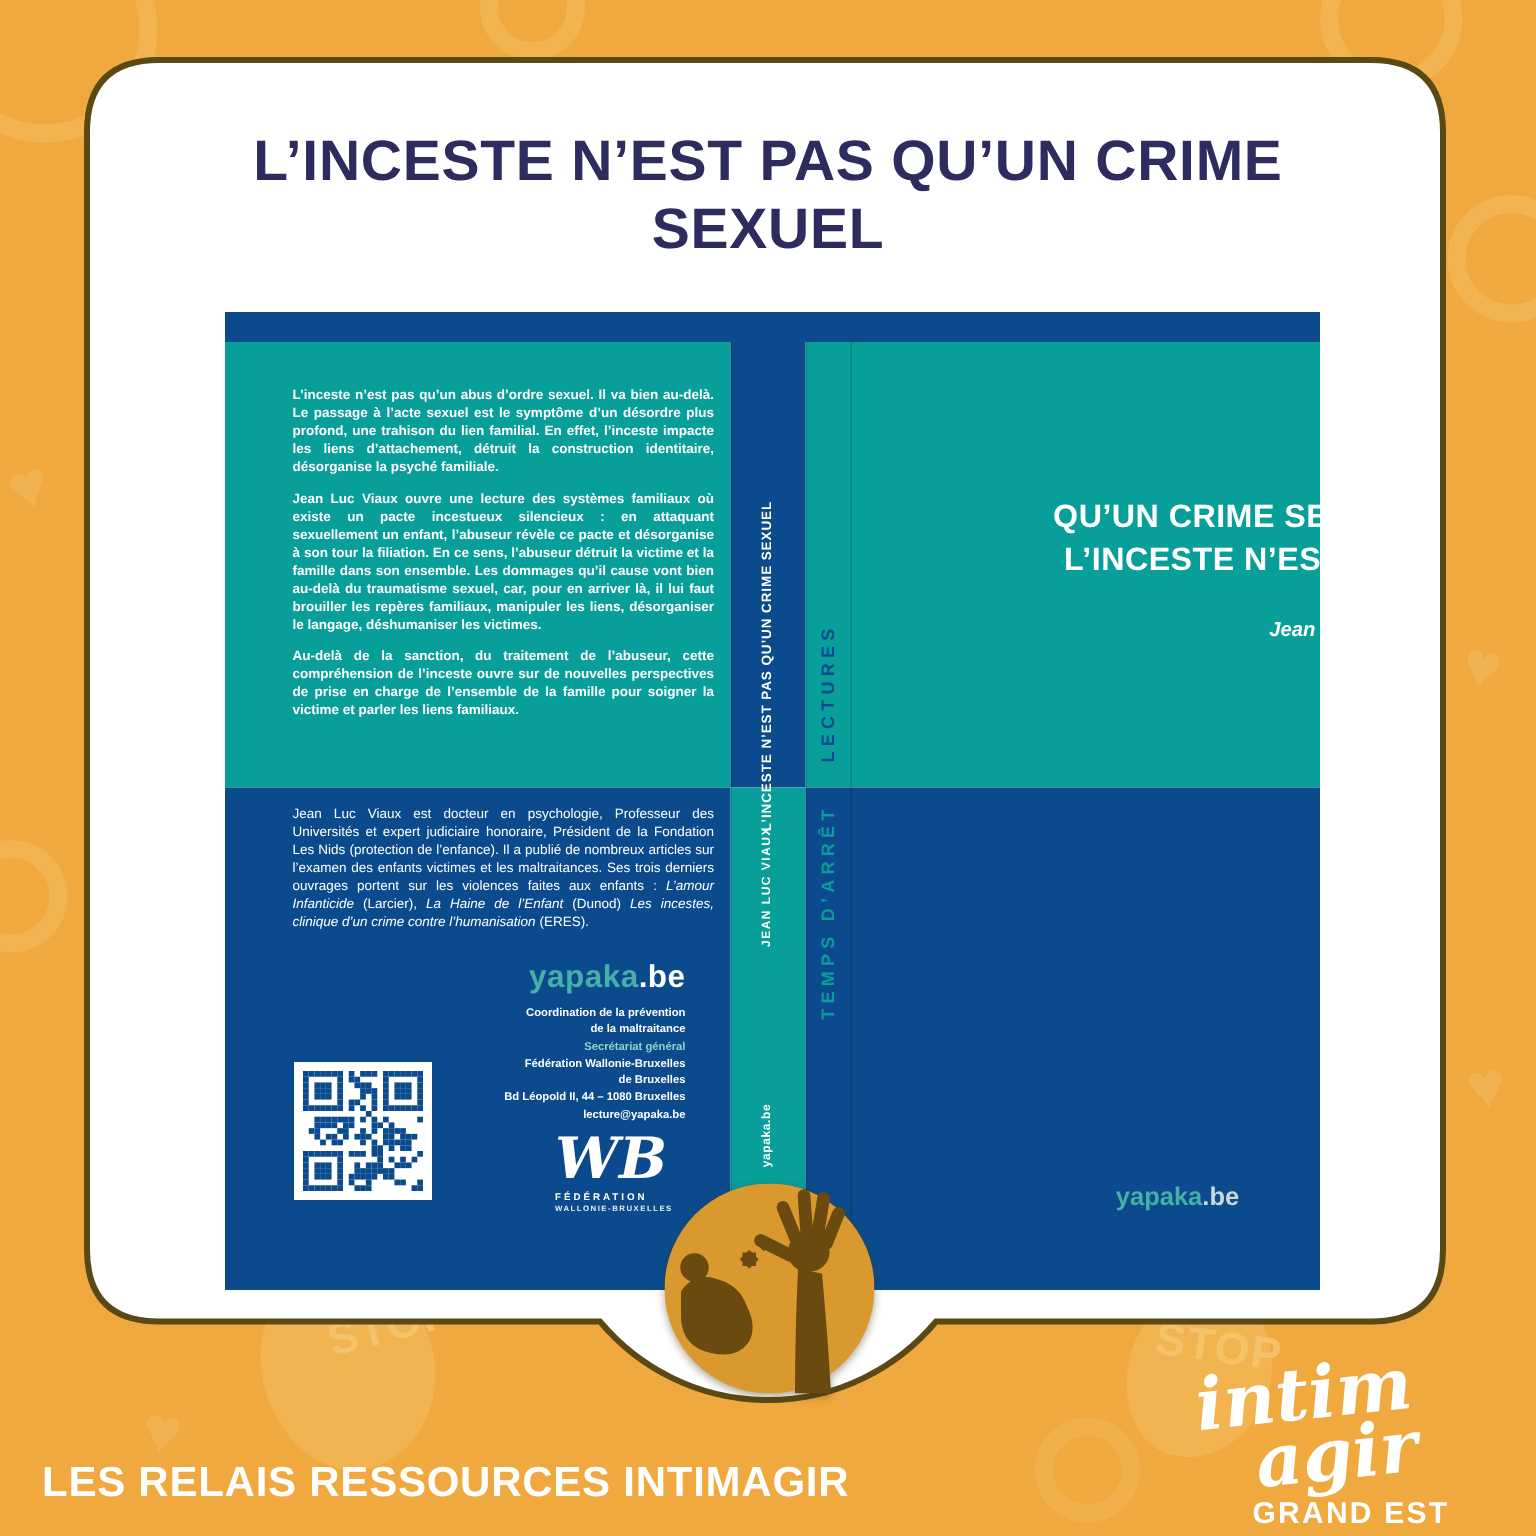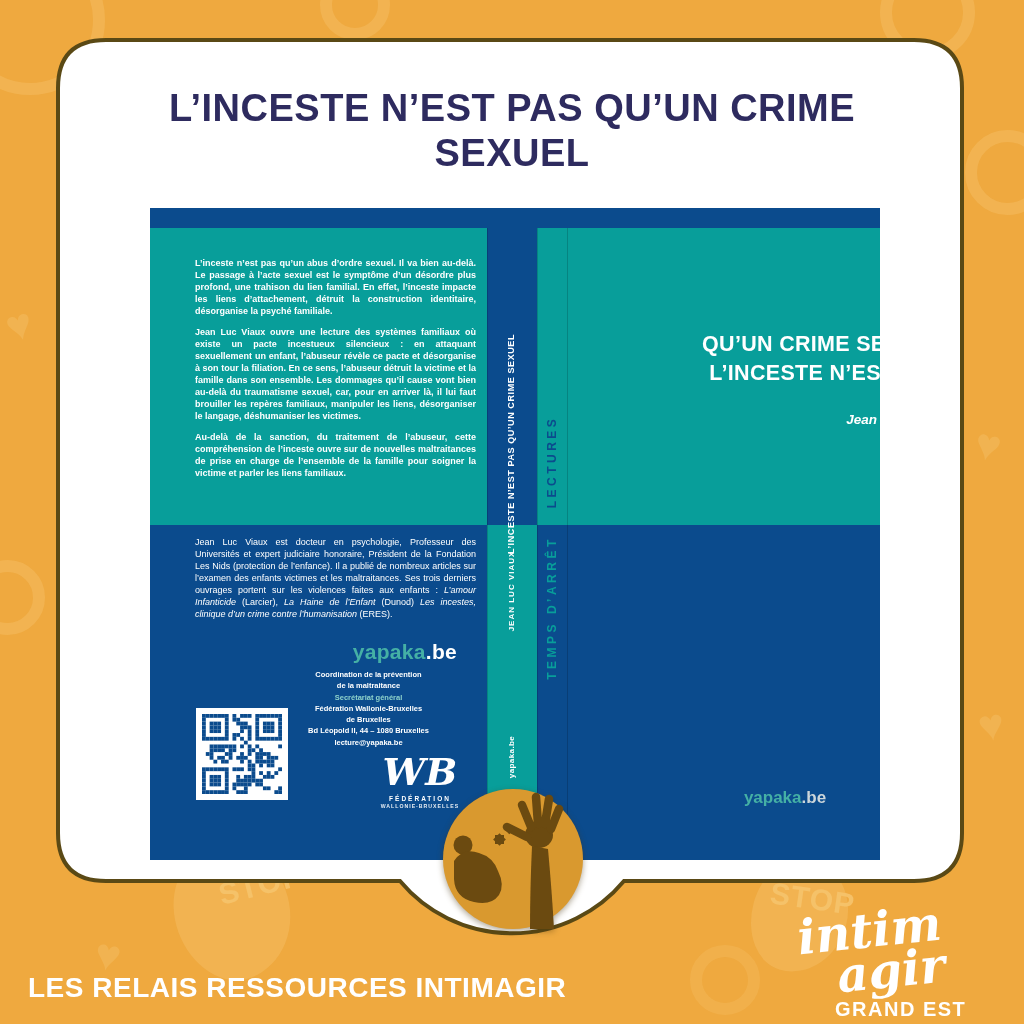--- a/index.html
+++ b/index.html
@@ -35,26 +35,26 @@
   .back-text{position:absolute;left:45px;top:50px;width:281px;color:#fff;
              font-size:9px;font-weight:bold;line-height:1.33;text-align:justify;}
   .back-text p{margin:0 0 9px 0;}
   .bio{position:absolute;left:45px;top:329px;width:281px;color:#fff;
        font-size:9px;font-weight:normal;line-height:1.33;text-align:justify;}
   .it{font-style:italic;}
 
   .pub-block{position:absolute;left:130px;top:432px;width:177px;text-align:right;color:#fff;}
   .pub-logo{font-size:21px;font-weight:bold;letter-spacing:.3px;margin-bottom:5px;}
   .pub-logo .nm{color:var(--yapaka-teal);}
-  .pub-lines{font-size:7.5px;font-weight:bold;line-height:1.5;text-align:center;}
+  .pub-lines{font-size:7.5px;font-weight:bold;line-height:1.5;}
   .pub-lines .muted{color:var(--muted-teal);}
 
   .qr-box{position:absolute;left:46px;top:500px;width:92px;height:92px;background:#fff;padding:6px;}
 
-  .fwb{position:absolute;left:220px;top:545px;width:100px;text-align:center;color:#fff;}
+  .fwb{position:absolute;left:220px;top:545px;width:100px;text-align:left;color:#fff;}
   .fwb-mono{font-family:"DejaVu Serif",serif;font-style:italic;font-weight:bold;font-size:38px;line-height:1;}
   .fwb-c1{font-size:6.5px;letter-spacing:2px;font-weight:bold;margin-top:4px;}
   .fwb-c2{font-size:5.2px;letter-spacing:1px;font-weight:bold;margin-top:1px;opacity:.9;}
 
   .front-title{position:absolute;right:60px;top:122px;width:270px;text-align:right;color:#fff;
                font-size:21.5px;font-weight:bold;line-height:1.35;letter-spacing:.3px;}
   .front-author{position:absolute;right:60px;top:204px;width:220px;text-align:right;color:#fff;
                 font-size:13.5px;font-weight:bold;font-style:italic;}
   .front-pub{position:absolute;left:570px;top:580px;width:130px;text-align:center;
              font-size:17px;font-weight:bold;}
@@ -118,21 +118,21 @@
     <div class="blk spine-teal"></div>
     <div class="blk front-teal"></div>
     <div class="blk front-navy"></div>
     <div class="hline" style="left:337px;"></div>
     <div class="hline" style="left:387px;"></div>
     <div class="hline" style="left:417px;"></div>
 
     <div class="back-text">
       <p>L’inceste n’est pas qu’un abus d’ordre sexuel. Il va bien au-delà. Le passage à l’acte sexuel est le symptôme d’un désordre plus profond, une trahison du lien familial. En effet, l’inceste impacte les liens d’attachement, détruit la construction identitaire, désorganise la psyché familiale.</p>
       <p>Jean Luc Viaux ouvre une lecture des systèmes familiaux où existe un pacte incestueux silencieux : en attaquant sexuellement un enfant, l’abuseur révèle ce pacte et désorganise à son tour la filiation. En ce sens, l’abuseur détruit la victime et la famille dans son ensemble. Les dommages qu’il cause vont bien au-delà du traumatisme sexuel, car, pour en arriver là, il lui faut brouiller les repères familiaux, manipuler les liens, désorganiser le langage, déshumaniser les victimes.</p>
-      <p>Au-delà de la sanction, du traitement de l’abuseur, cette compréhension de l’inceste ouvre sur de nouvelles maltraitances de prise en charge de l’ensemble de la famille pour soigner la victime et parler les liens familiaux.</p>
+      <p>Au-delà de la sanction, du traitement de l’abuseur, cette compréhension de l’inceste ouvre sur de nouvelles perspectives de prise en charge de l’ensemble de la famille pour soigner la victime et parler les liens familiaux.</p>
     </div>
     <div class="bio"><span>Jean Luc Viaux est docteur en psychologie, Professeur des Universités et expert judiciaire honoraire, Président de la Fondation Les Nids (protection de l’enfance). Il a publié de nombreux articles sur l’examen des enfants victimes et les maltraitances. Ses trois derniers ouvrages portent sur les violences faites aux enfants : </span><span class="it">L’amour Infanticide</span><span> (Larcier), </span><span class="it">La Haine de l’Enfant</span><span> (Dunod) </span><span class="it">Les incestes, clinique d’un crime contre l’humanisation</span><span> (ERES).</span></div>
 
     <div class="pub-block">
       <div class="pub-logo"><span class="nm">yapaka</span><span>.be</span></div>
       <div class="pub-lines">
         <div>Coordination de la prévention</div>
         <div>de la maltraitance</div>
         <div class="muted">Secrétariat général</div>
         <div>Fédération Wallonie-Bruxelles</div>

